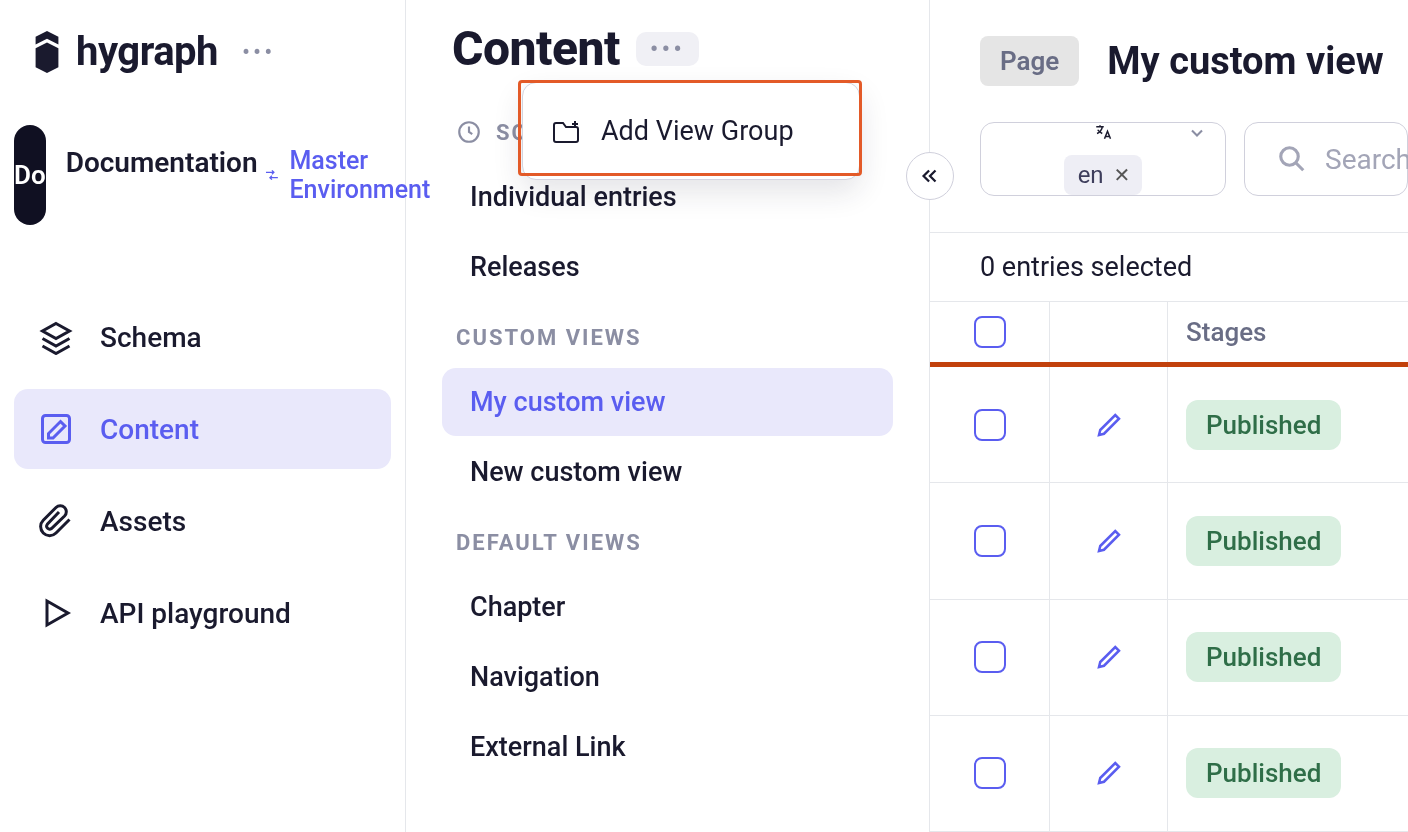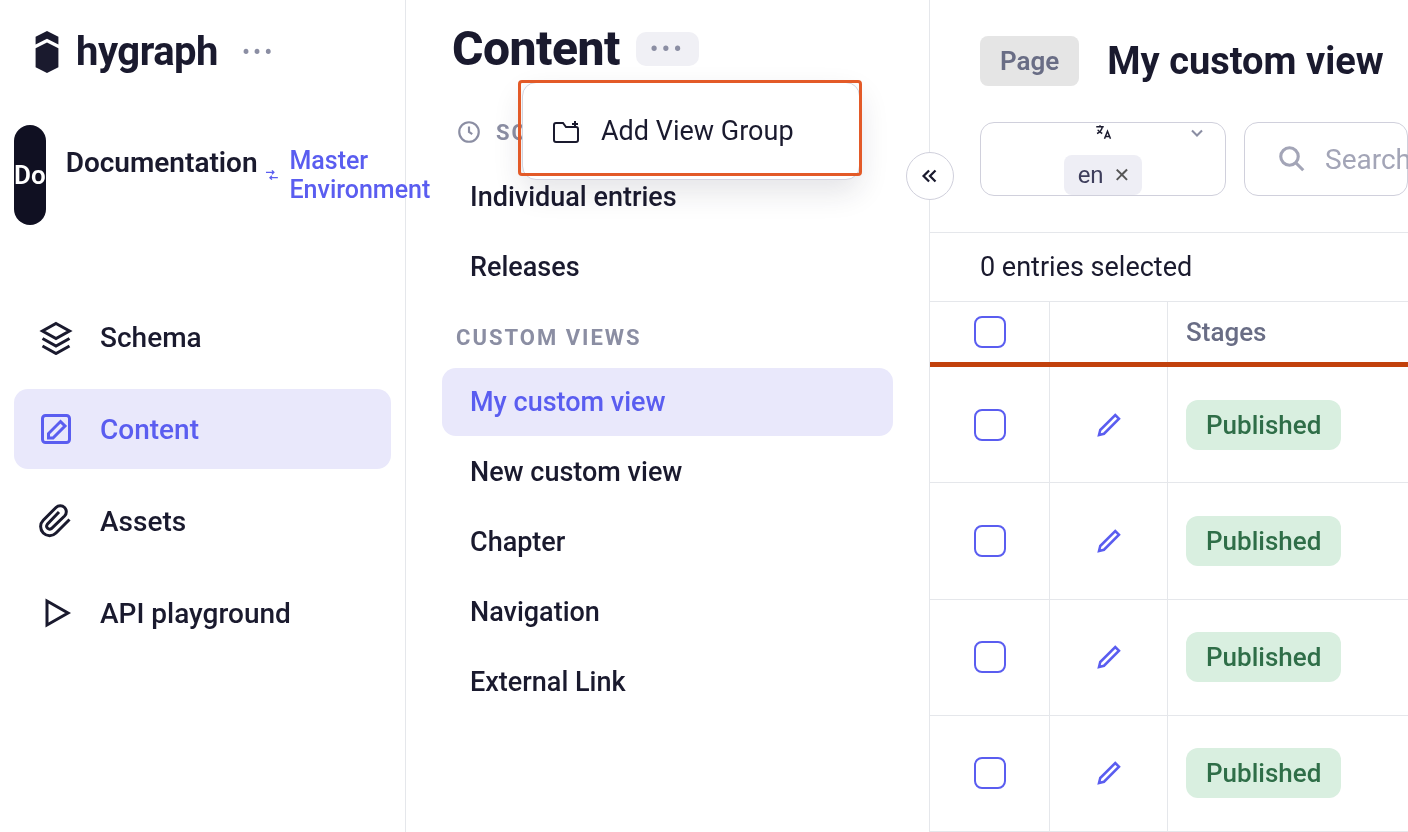--- a/index.html
+++ b/index.html
@@ -391,20 +391,21 @@
       </svg>
     <span>SC</span>
   </div>
   <div class="view-item">Individual entries</div>
   <div class="view-item">Releases</div>
 
   <div class="group-heading">Custom Views</div>
   <div class="view-item active">My custom view</div>
   <div class="view-item">New custom view</div>
 
+  <div class="group-heading">Default Views</div>
   <div class="view-item">Chapter</div>
   <div class="view-item">Navigation</div>
   <div class="view-item">External Link</div>
 </div>
 
 <div class="popup-menu">
   <div class="popup-item">
     <svg class="folder-icon" viewBox="0 0 30 26" fill="none" stroke="#1a1a2e" stroke-width="2">
         <path d="M3 7 a2 2 0 0 1 2 -2 h7 l3 4 h10 a2 2 0 0 1 2 2 v11 a2 2 0 0 1 -2 2 H5 a2 2 0 0 1 -2 -2 Z"></path>
         <path d="M24 3 L24 9 M21 6 L27 6"></path>

